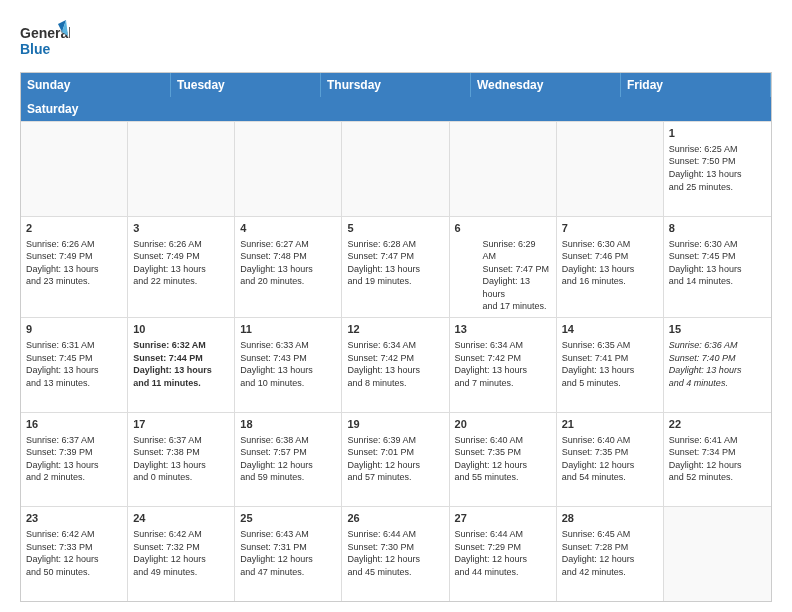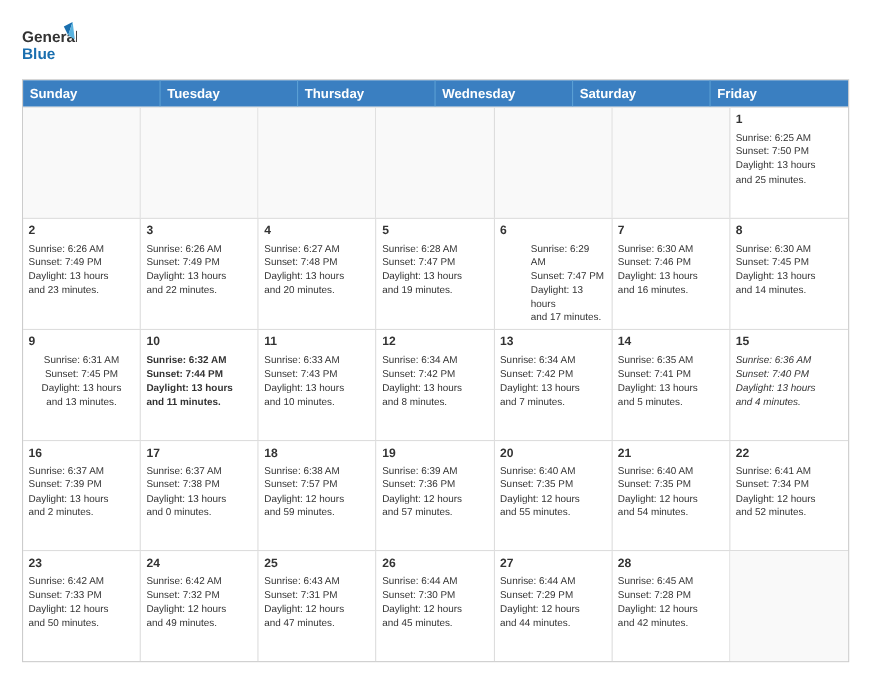--- a/index.html
+++ b/index.html
@@ -42,21 +42,21 @@
       color: #555;
     }
     .calendar {
       flex: 1;
       display: flex;
       flex-direction: column;
       border: 1px solid #ccc;
     }
     .cal-header {
       display: grid;
-      grid-template-columns: repeat(6, 1fr);
+      grid-template-columns: repeat(5, 1fr);
       background: #3a7fc1;
     }
     .cal-header-cell {
       color: #fff;
       font-size: 12px;
       font-weight: bold;
       padding: 5px 6px;
       text-align: left;
       border-right: 1px solid #5a9fd4;
     }
@@ -112,22 +112,22 @@
       <div class="subtitle"></div>
     </div>
   </div>
 
   <div class="calendar">
     <div class="cal-header">
     <div class="cal-header-cell">Sunday</div>
         <div class="cal-header-cell">Tuesday</div>
         <div class="cal-header-cell">Thursday</div>
         <div class="cal-header-cell">Wednesday</div>
+        <div class="cal-header-cell">Friday</div>
         <div class="cal-header-cell">Saturday</div>
-        <div class="cal-header-cell">Friday</div>
       </div>
     <div class="cal-body">
     <div class="cal-row">
           <div class="cal-cell empty"></div>
           <div class="cal-cell empty"></div>
           <div class="cal-cell empty"></div>
           <div class="cal-cell empty"></div>
           <div class="cal-cell empty"></div>
           <div class="cal-cell empty"></div>
           <div class="cal-cell">
@@ -185,21 +185,21 @@
             <span class="day-num">8</span>
             <div class="cell-info" style="white-space: pre-line;">Sunrise: 6:30 AM
 Sunset: 7:45 PM
 Daylight: 13 hours
 and 14 minutes.</div>
           </div>
         </div>
         <div class="cal-row">
           <div class="cal-cell">
             <span class="day-num">9</span>
-            <div class="cell-info" style="white-space: pre-line; text-align: center;">Sunrise: 6:31 AM
+            <div class="cell-info" style="white-space: pre-line;">Sunrise: 6:31 AM
 Sunset: 7:45 PM
 Daylight: 13 hours
 and 13 minutes.</div>
           </div>
           <div class="cal-cell">
             <span class="day-num">10</span>
             <div class="cell-info" style="white-space: pre-line; font-weight: bold;">Sunrise: 6:32 AM
 Sunset: 7:44 PM
 Daylight: 13 hours
 and 11 minutes.</div>
@@ -258,21 +258,21 @@
           <div class="cal-cell">
             <span class="day-num">18</span>
             <div class="cell-info" style="white-space: pre-line;">Sunrise: 6:38 AM
 Sunset: 7:57 PM
 Daylight: 12 hours
 and 59 minutes.</div>
           </div>
           <div class="cal-cell">
             <span class="day-num">19</span>
             <div class="cell-info" style="white-space: pre-line;">Sunrise: 6:39 AM
-Sunset: 7:36 PM
+Sunset: 7:01 PM
 Daylight: 12 hours
 and 57 minutes.</div>
           </div>
           <div class="cal-cell">
             <span class="day-num">20</span>
             <div class="cell-info" style="white-space: pre-line;">Sunrise: 6:40 AM
 Sunset: 7:35 PM
 Daylight: 12 hours
 and 55 minutes.</div>
           </div>

